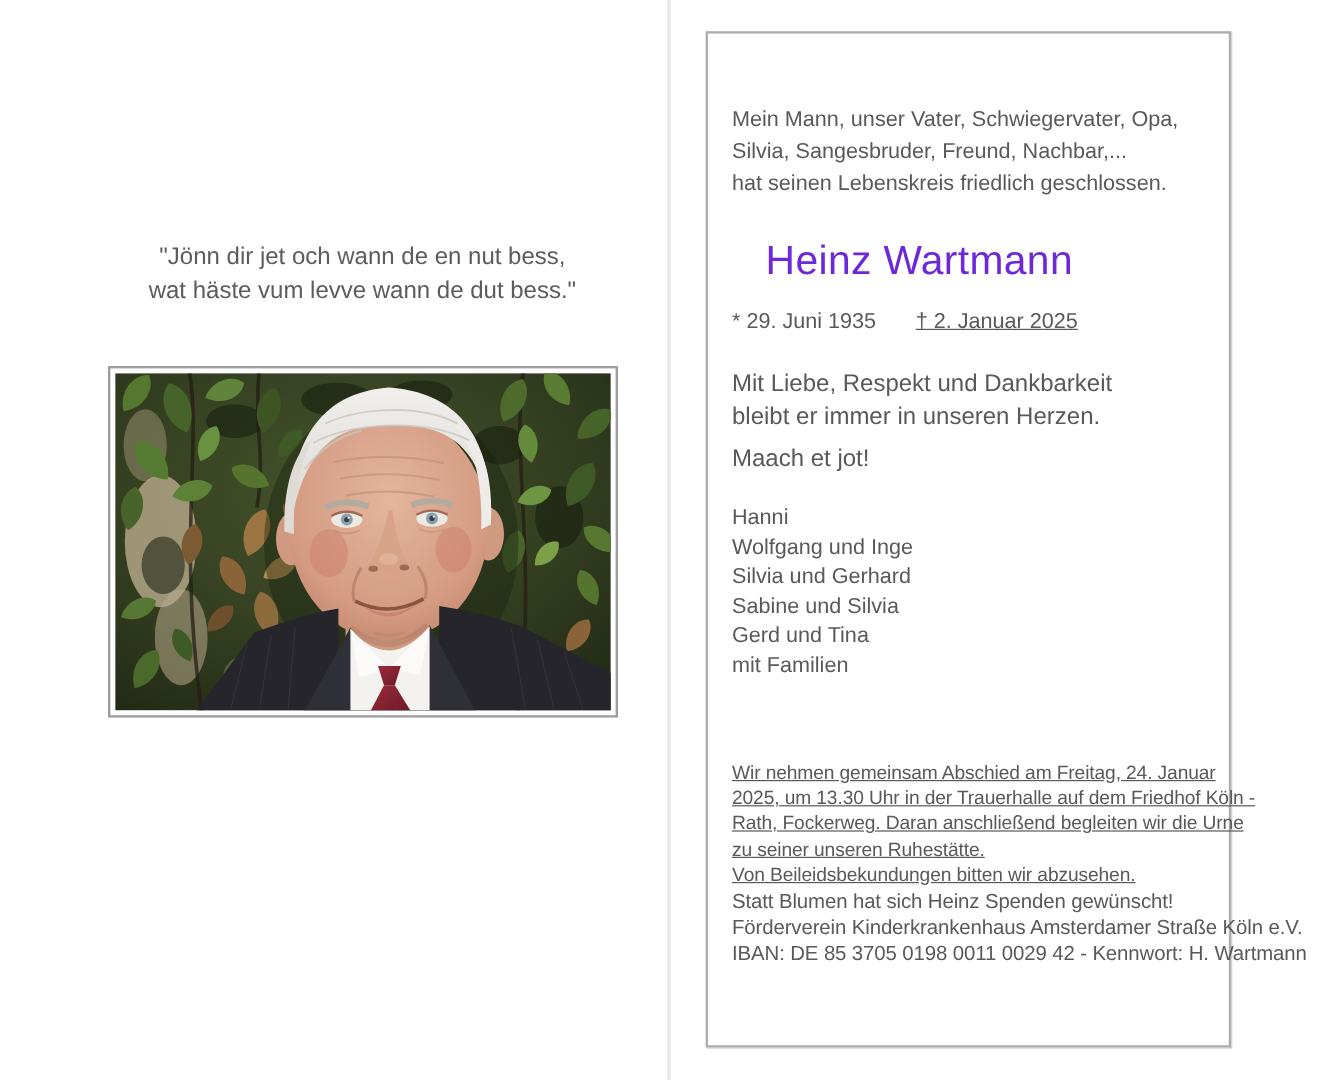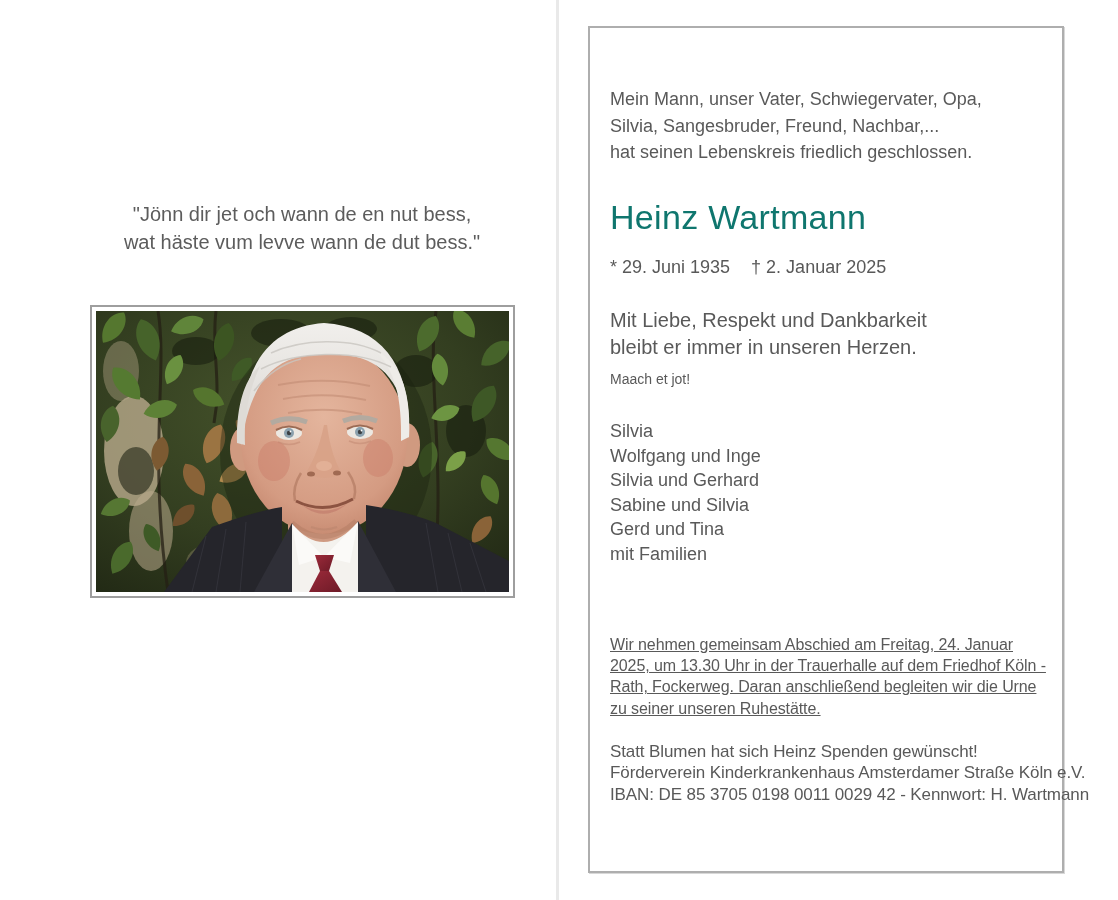--- a/index.html
+++ b/index.html
@@ -30,32 +30,32 @@
     width:425px; height:293px;
     background:#ffffff;
     border:2px solid #9e9e9e;
     padding:4px;
   }
   .photo-frame svg { display:block; width:413px; height:281px; }
 
   
   .memorial-card {
     position:absolute; left:588px; top:26px;
-    width:476px; height:847px;
+    width:438px; height:847px;
     background:#ffffff;
     border:2px solid #aeaeae;
     box-shadow:1px 1px 0 #d8d8d8;
   }
   .card-block { position:absolute; left:20px; width:470px; white-space:nowrap; }
   .intro     { top:58px;  font-size:18px; line-height:26.5px; }
-  .name-line { top:168px; font-size:34px; line-height:42px; color:#0f766e; letter-spacing:0.3px; }
+  .name-line { top:168px; font-size:34px; line-height:42px; color:#6d28d9; letter-spacing:0.3px;margin-left:28px; }
   .dates     { top:229px; font-size:18px; }
-  .dates .death { margin-left:21px; }
+  .dates .death { margin-left:33px;text-decoration:underline; }
   .tribute   { top:279px; font-size:20px; line-height:26.5px; }
-  .farewell  { top:343px; font-size:14px; }
+  .farewell  { top:343px; font-size:20px; }
   .mourners  { top:391px; font-size:18px; line-height:24.6px; }
   .funeral   { top:606px; font-size:16px; line-height:21.2px; letter-spacing:-0.1px;text-decoration:underline; }
   .donation  { top:713px; font-size:17px; line-height:21.3px; letter-spacing:-0.1px; }
 </style>
 </head>
 <body>
 
 <div class="page">
 
   <div class="fold-divider"></div>
@@ -248,33 +248,34 @@
     </div>
 
     <div class="card-block tribute">
       <div>Mit Liebe, Respekt und Dankbarkeit</div>
       <div>bleibt er immer in unseren Herzen.</div>
     </div>
 
     <div class="card-block farewell">Maach et jot!</div>
 
     <div class="card-block mourners">
-      <div>Silvia</div>
+      <div>Hanni</div>
       <div>Wolfgang und Inge</div>
       <div>Silvia und Gerhard</div>
       <div>Sabine und Silvia</div>
       <div>Gerd und Tina</div>
       <div>mit Familien</div>
     </div>
 
     <div class="card-block funeral">
       <div>Wir nehmen gemeinsam Abschied am Freitag, 24. Januar</div>
       <div>2025, um 13.30 Uhr in der Trauerhalle auf dem Friedhof Köln -</div>
       <div>Rath, Fockerweg. Daran anschließend begleiten wir die Urne</div>
       <div>zu seiner unseren Ruhestätte.</div>
+      <div>Von Beileidsbekundungen bitten wir abzusehen.</div>
     </div>
 
     <div class="card-block donation">
       <div>Statt Blumen hat sich Heinz Spenden gewünscht!</div>
       <div>Förderverein Kinderkrankenhaus Amsterdamer Straße Köln e.V.</div>
       <div>IBAN: DE 85 3705 0198 0011 0029 42 - Kennwort: H. Wartmann</div>
     </div>
 
   </div>
 </div>

